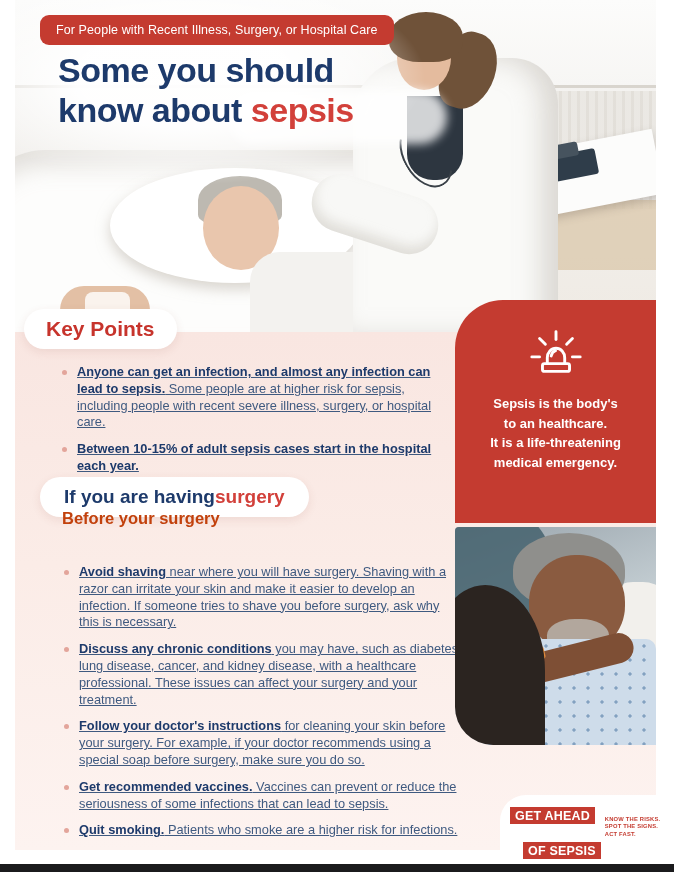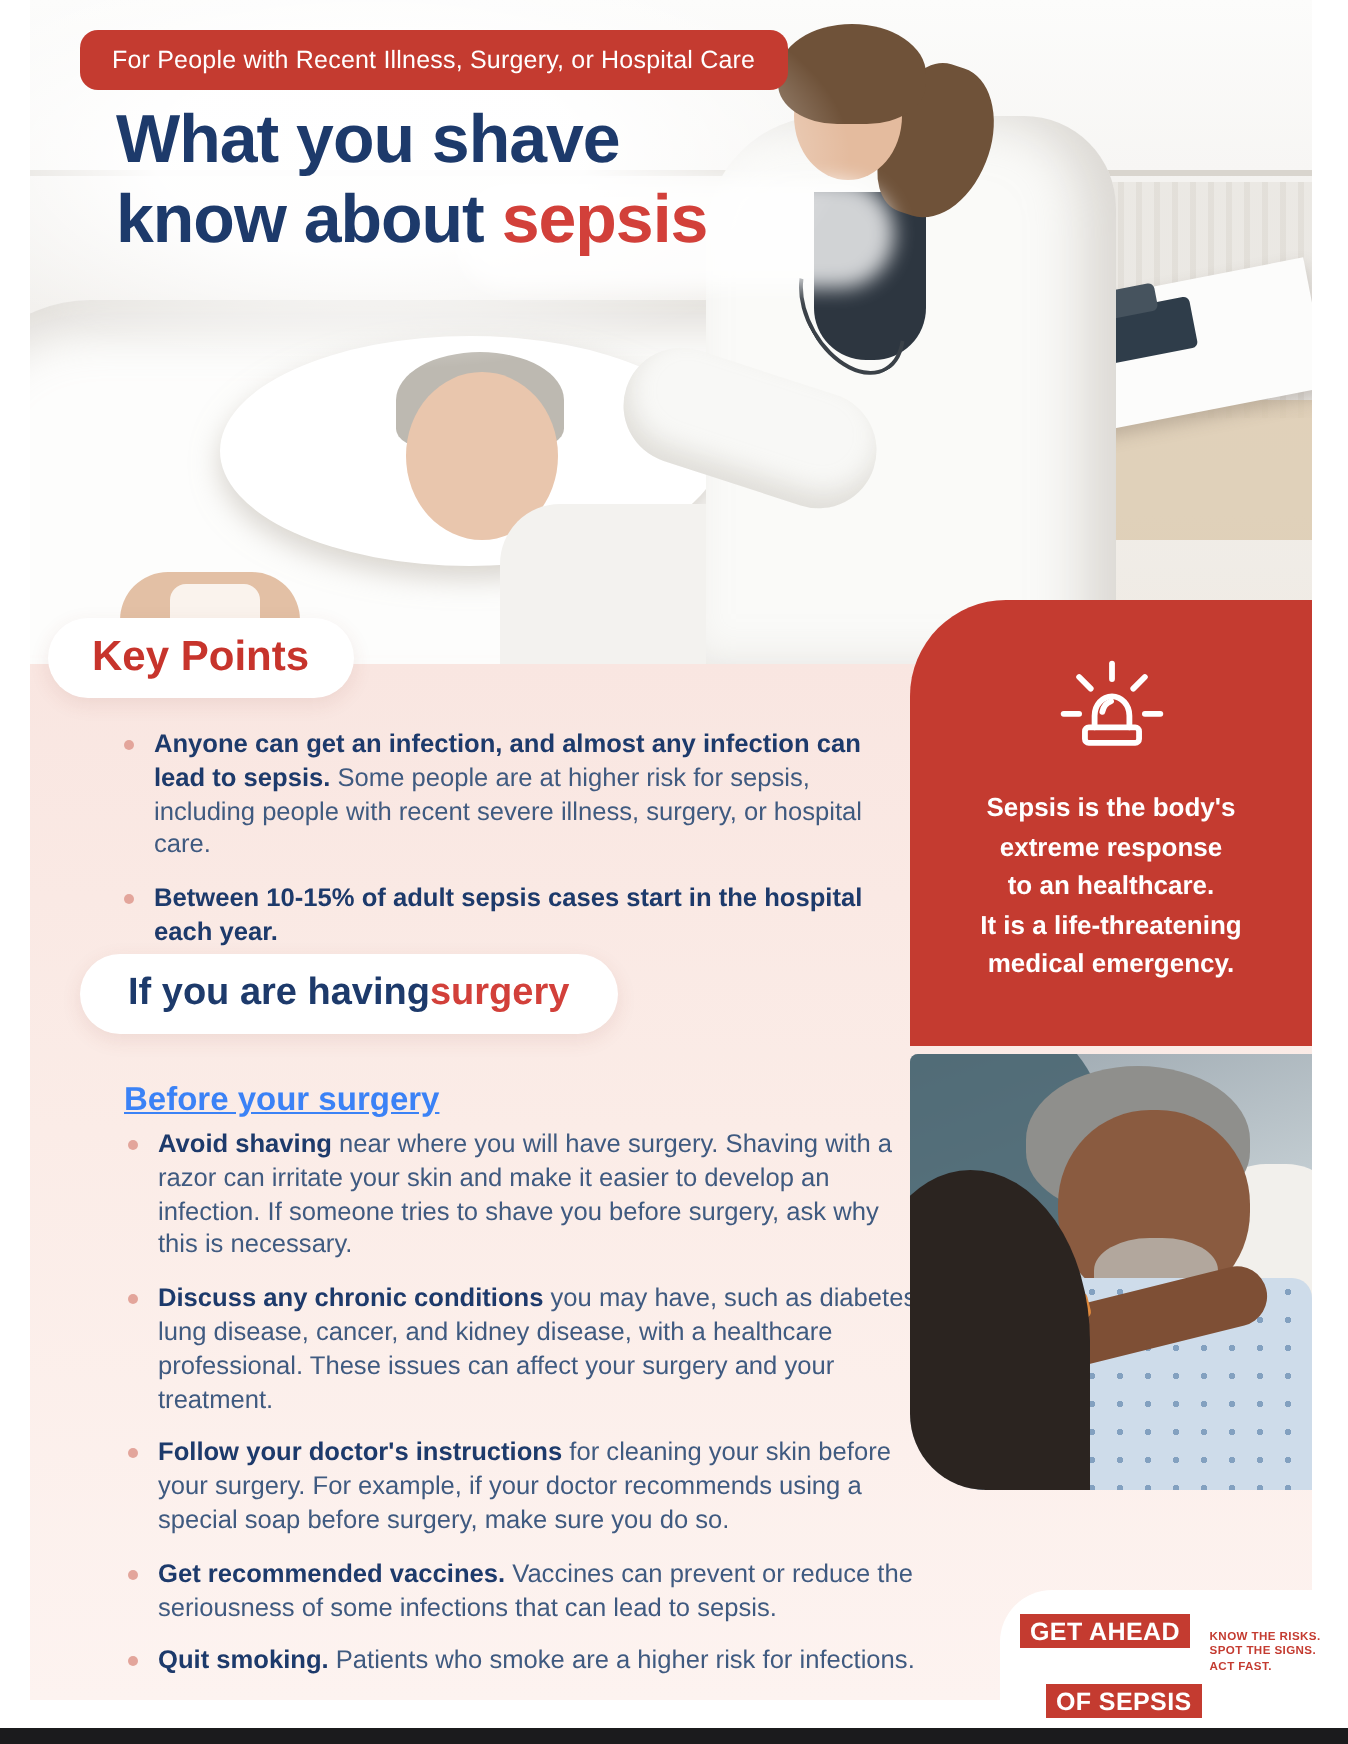--- a/index.html
+++ b/index.html
@@ -87,28 +87,28 @@
     display:flex; align-items:center; white-space:nowrap;
   }
   .keypoints-pill { left:24px; top:309px; padding:8px 22px; }
   .keypoints-pill span { font-size:21px; font-weight:bold; color:#c7342c; }
   .surgery-pill { left:40px; top:477px; padding:9px 24px; }
   .surgery-pill span { font-size:19px; font-weight:bold; }
   .surgery-pill .pre { color:var(--navy); }
   .surgery-pill .hl { color:var(--red-bright); }
 
   .before-heading {
-    position:absolute; left:62px; top:541px;
-    font-size:16.5px; font-weight:bold; color:#3b82f6;text-decoration:underline;
+    position:absolute; left:62px; top:509px;
+    font-size:16.5px; font-weight:bold; color:#c2410c;
   }
 
   
   .blist { position:absolute; list-style:none; }
   .blist li { position:relative; padding-left:17px; margin-bottom:10px;
-    font-size:12.8px; line-height:16.8px; color:#3f5a80; }
+    font-size:12.8px; line-height:16.8px; color:#3f5a80;text-decoration:underline; }
   .blist li .dot { position:absolute; left:2px; top:6px; width:5px; height:5px;
     border-radius:50%; background:#e3a59b; }
   .blist li strong { color:var(--navy); }
   .keypoints-list { left:60px; top:364px; width:398px; }
   .surgery-list  { left:62px; top:564px; width:400px; }
 
   
   .callout {
     position:absolute; left:455px; top:300px; width:201px; height:223px;
     background:var(--red); border-radius:48px 0 0 0; text-align:center;
@@ -189,21 +189,21 @@
     <div class="doctor-head"></div>
     <div class="doctor-hair"></div>
     <div class="steth"></div>
     <div class="haze"></div>
     <div class="title-blob"></div>
   </div>
 
   <div class="banner">For People with Recent Illness, Surgery, or Hospital Care</div>
 
   <h1 class="title">
-    <span>What you shave</span><br>
+    <span>Some you should</span><br>
     <span>know about </span><span class="hl">sepsis</span>
   </h1>
 
   <div class="pink-panel"></div>
 
   <div class="pill keypoints-pill">
     <span>Key Points</span>
   </div>
   <ul class="blist keypoints-list">
     <li>
@@ -222,21 +222,20 @@
       <rect x="16" y="41" width="28" height="8" rx="2"></rect>
       <path d="M25 33 a6.5 7.5 0 0 1 4.5 -5.5"></path>
       <line x1="30" y1="8" x2="30" y2="16"></line>
       <line x1="13" y1="15" x2="19" y2="21"></line>
       <line x1="47" y1="15" x2="41" y2="21"></line>
       <line x1="5" y1="34" x2="13" y2="34"></line>
       <line x1="47" y1="34" x2="55" y2="34"></line>
     </svg>
     <div class="callout-text">
       <div>Sepsis is the body's</div>
-      <div>extreme response</div>
       <div>to an healthcare.</div>
       <div>It is a life-threatening</div>
       <div>medical emergency.</div>
     </div>
   </div>
 
   <div class="pill surgery-pill">
     <span class="pre">If you are having </span>
       <span class="hl">surgery</span>
   </div>

